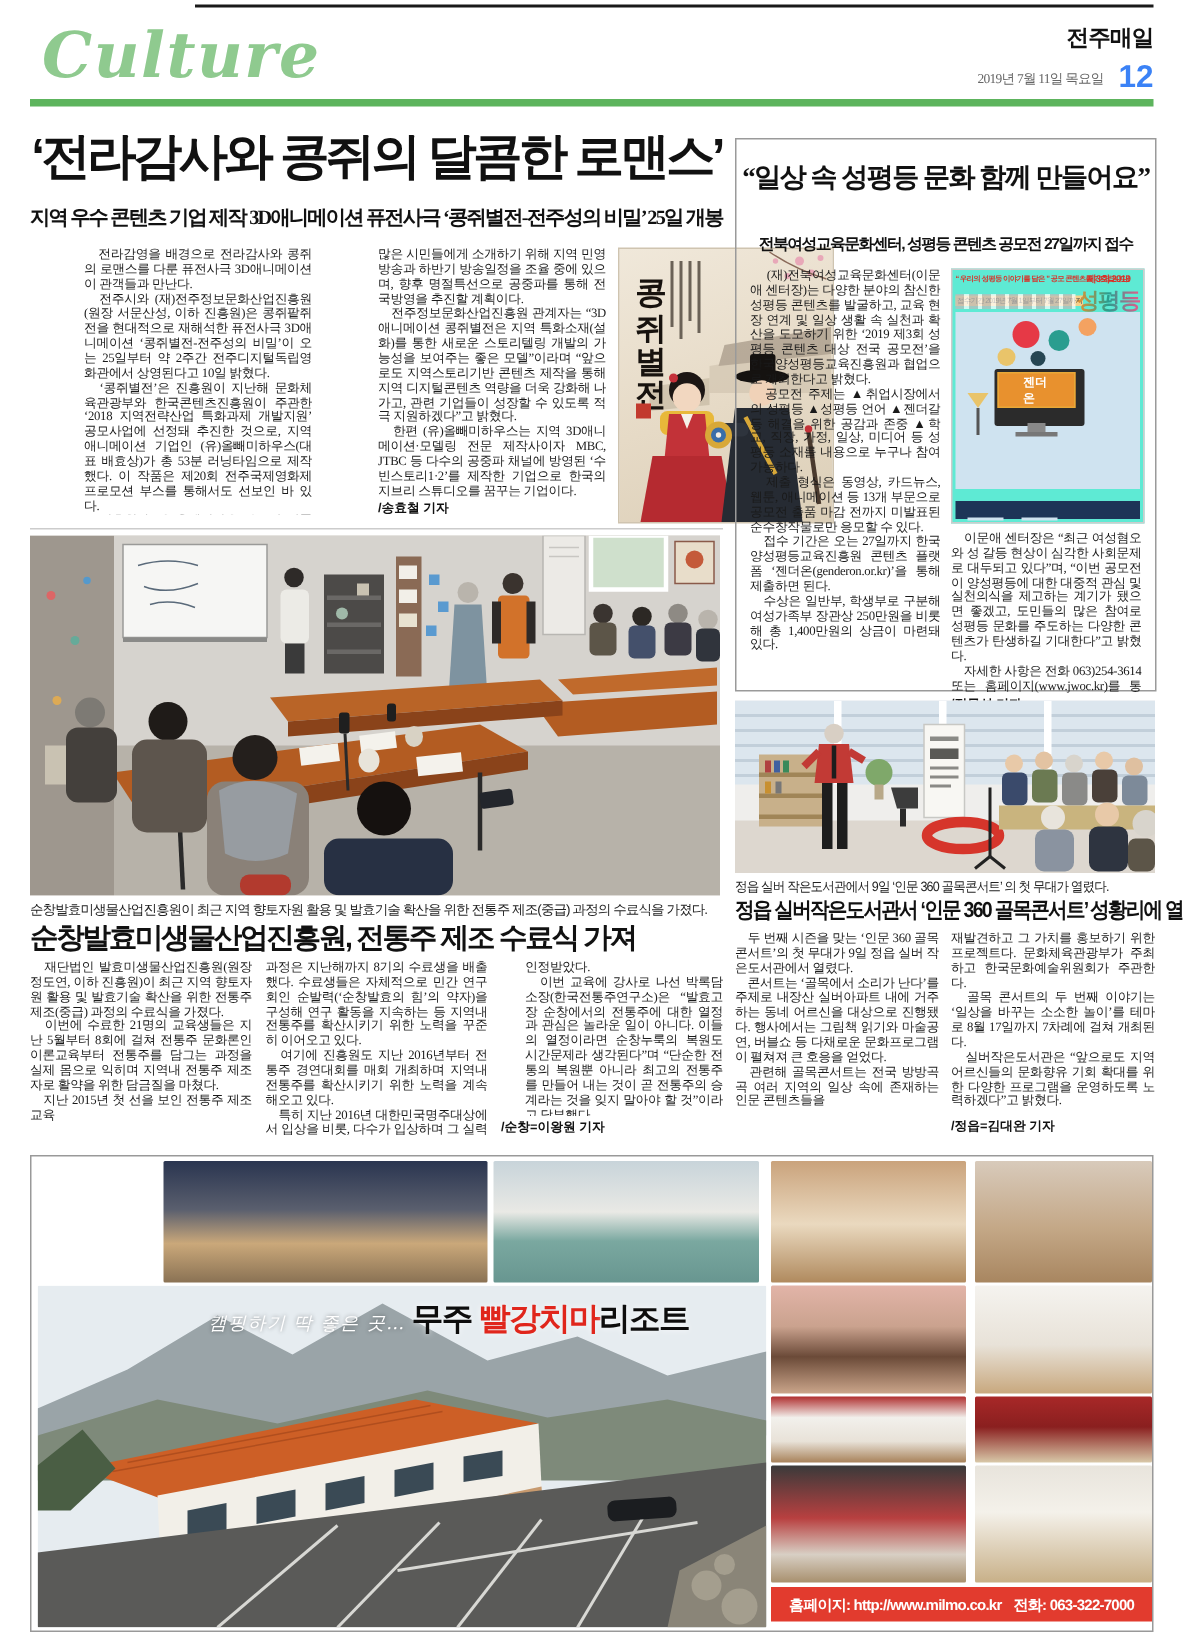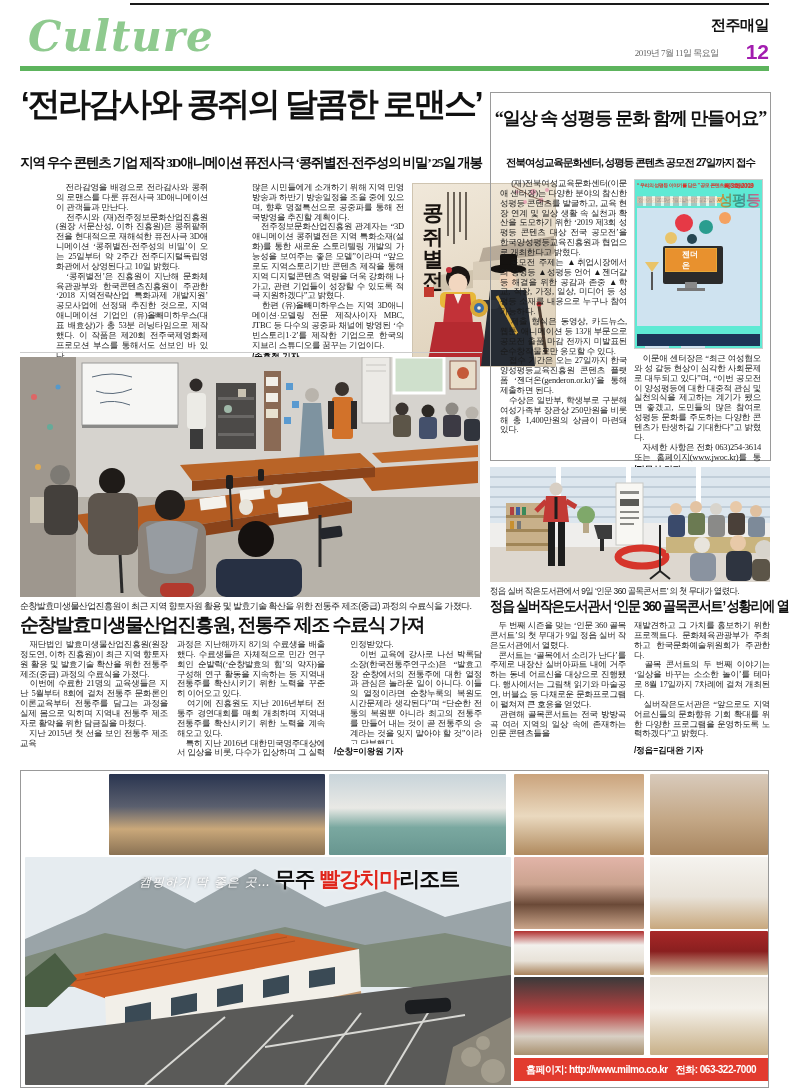--- a/index.html
+++ b/index.html
@@ -9,26 +9,26 @@
   .body-text{font-size:8.5px;line-height:1.16;text-align:justify;letter-spacing:-0.2px;white-space:pre-line;color:#1a1a1a;}
   .credit{font-family:"Liberation Sans",sans-serif;font-size:8.5px;font-weight:bold;text-align:left;margin-top:2px;}
   .caption{font-family:"Liberation Sans",sans-serif;font-size:9px;letter-spacing:-0.6px;color:#222;white-space:nowrap;}
   .col{flex:0 0 auto;}
   
   #top-rule{left:130px;top:3px;width:639px;height:2px;background:#1a1a1a;}
   #culture{left:28px;top:12px;font-family:"DejaVu Serif",serif;font-style:italic;font-weight:bold;font-size:42px;color:#8fca8f;letter-spacing:1px;}
   #paper-name{left:560px;top:16px;width:209px;text-align:right;font-size:15px;font-weight:bold;letter-spacing:-0.5px;}
   #dateline{left:500px;top:40px;width:269px;text-align:right;}
   #dateline .date{font-size:9px;color:#666;letter-spacing:-0.5px;vertical-align:baseline;}
-  #dateline .pageno{font-family:"Liberation Sans",sans-serif;font-size:21px;font-weight:bold;color:#a21caf;margin-left:23px;vertical-align:-3px;}
+  #dateline .pageno{font-family:"Liberation Sans",sans-serif;font-size:21px;font-weight:bold;color:#3b82f6;margin-left:6px;vertical-align:-3px;}
   #green-bar{left:20px;top:66px;width:749px;height:5px;background:#5db45d;}
   
   #a1{left:20px;top:82px;width:462px;}
   #a1 .hl{font-family:"Liberation Sans",sans-serif;font-size:33px;font-weight:bold;letter-spacing:-2.5px;text-align:center;white-space:nowrap;}
-  #a1 .sub{margin-top:27px;font-size:13.5px;font-weight:bold;letter-spacing:-1.2px;text-align:center;white-space:nowrap;}
+  #a1 .sub{margin-top:9px;font-size:13.5px;font-weight:bold;letter-spacing:-1.2px;text-align:left;white-space:nowrap;}
   #a1 .cols{margin-top:11px;display:flex;gap:8px;}
   #a1 .c{width:152px;height:178px;overflow:hidden;margin-left:36px;}
   #rule1{left:20px;top:352px;width:462px;height:1px;background:#ccc;}
   
   #poster1{width:142px;height:182px;position:relative;background:linear-gradient(160deg,#f0e8da 0%,#e6dac6 55%,#dccfb8 100%);border:1px solid #cfc4b0;overflow:hidden;}
   #poster1 .vtitle{position:absolute;left:6px;top:5px;writing-mode:vertical-rl;font-family:"Liberation Sans",sans-serif;font-weight:bold;font-size:21px;letter-spacing:1px;color:#17120e;}
   #poster1 .seal{position:absolute;left:11px;top:103px;width:10px;height:10px;background:#c23a2e;}
   
   #box2{left:490px;top:92px;width:279px;height:367px;border:1px solid #9a9a9a;}
   #box2 .hl{margin-top:13px;font-size:18px;font-weight:bold;letter-spacing:-1px;text-align:center;white-space:nowrap;}

